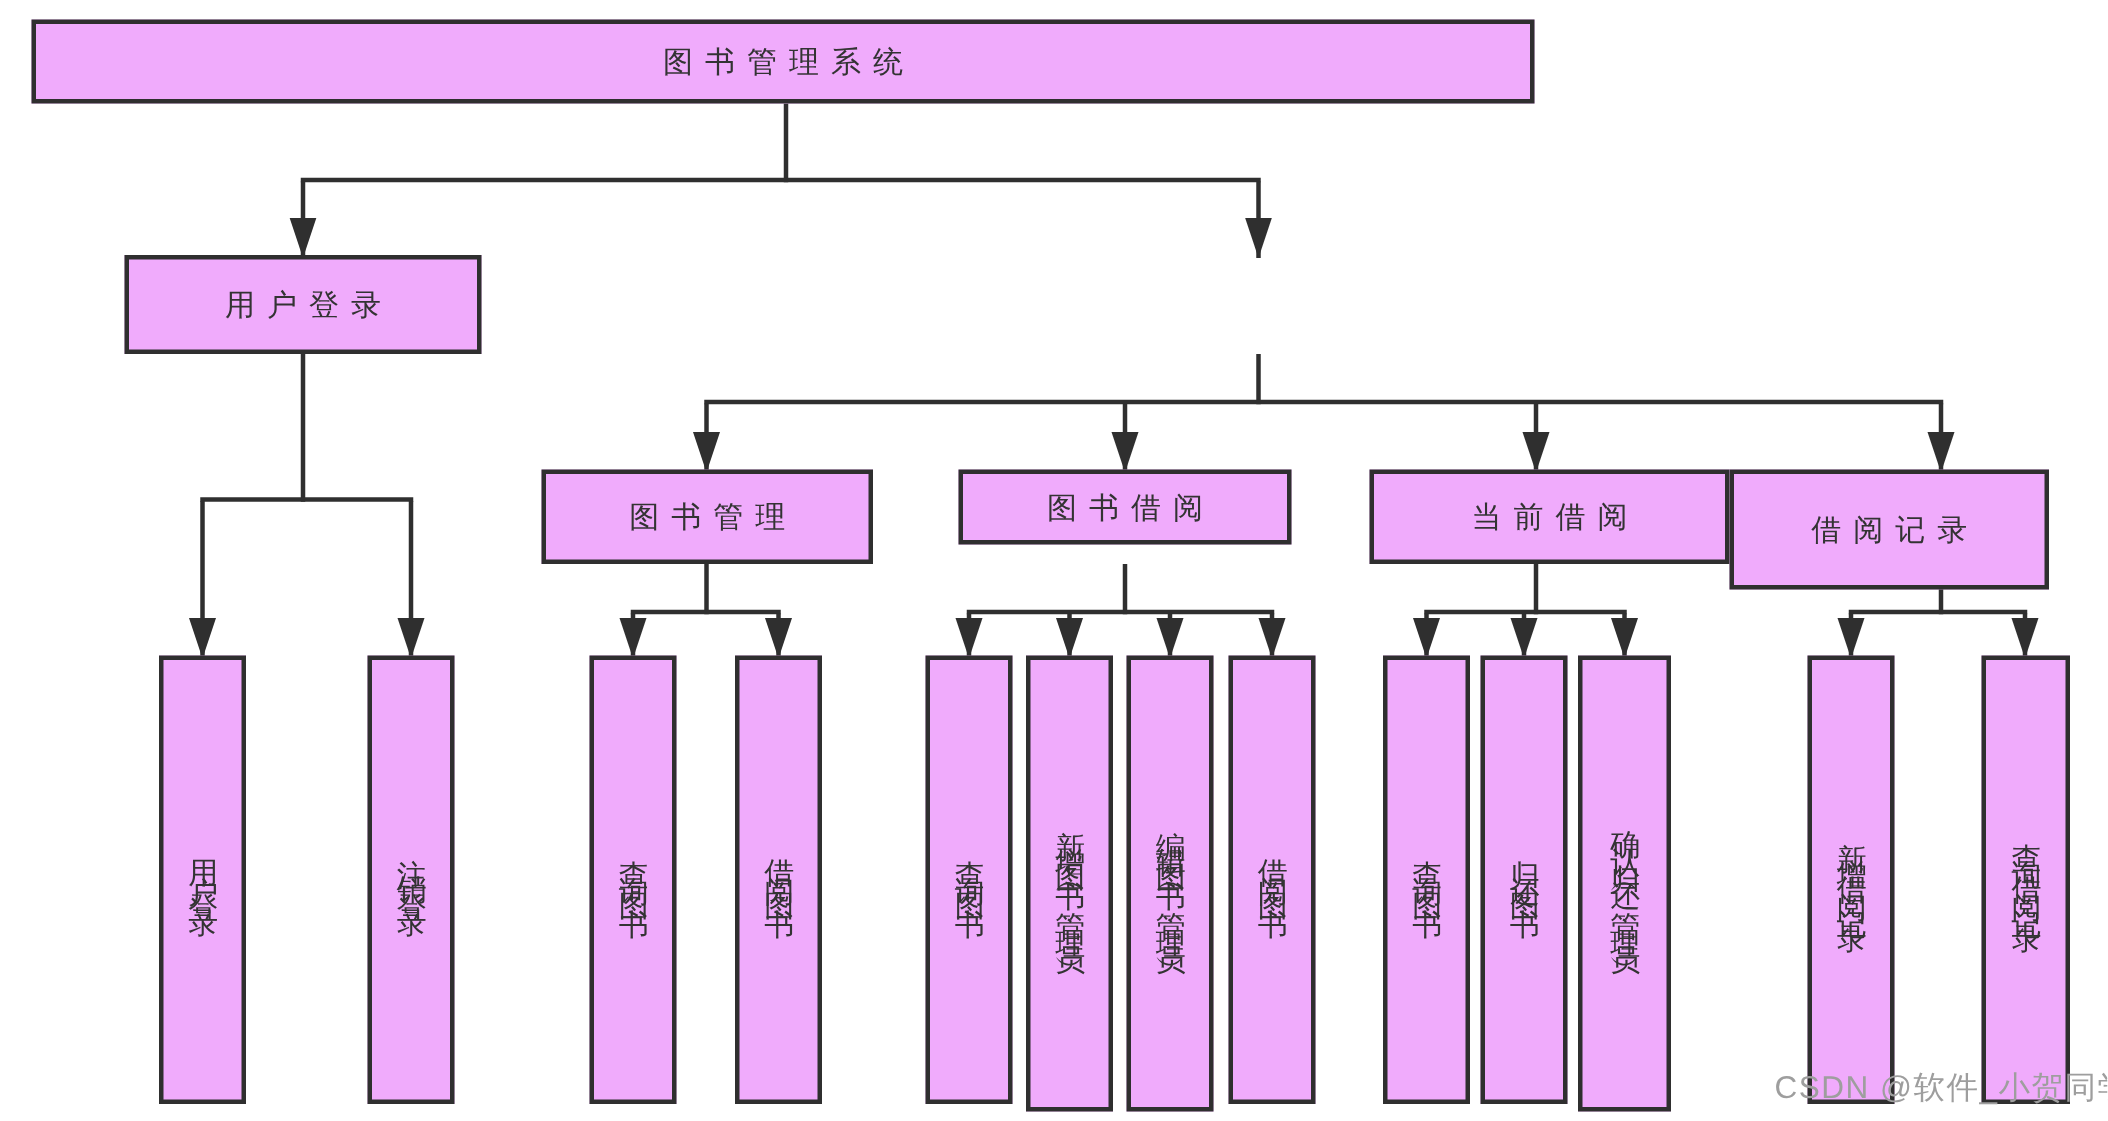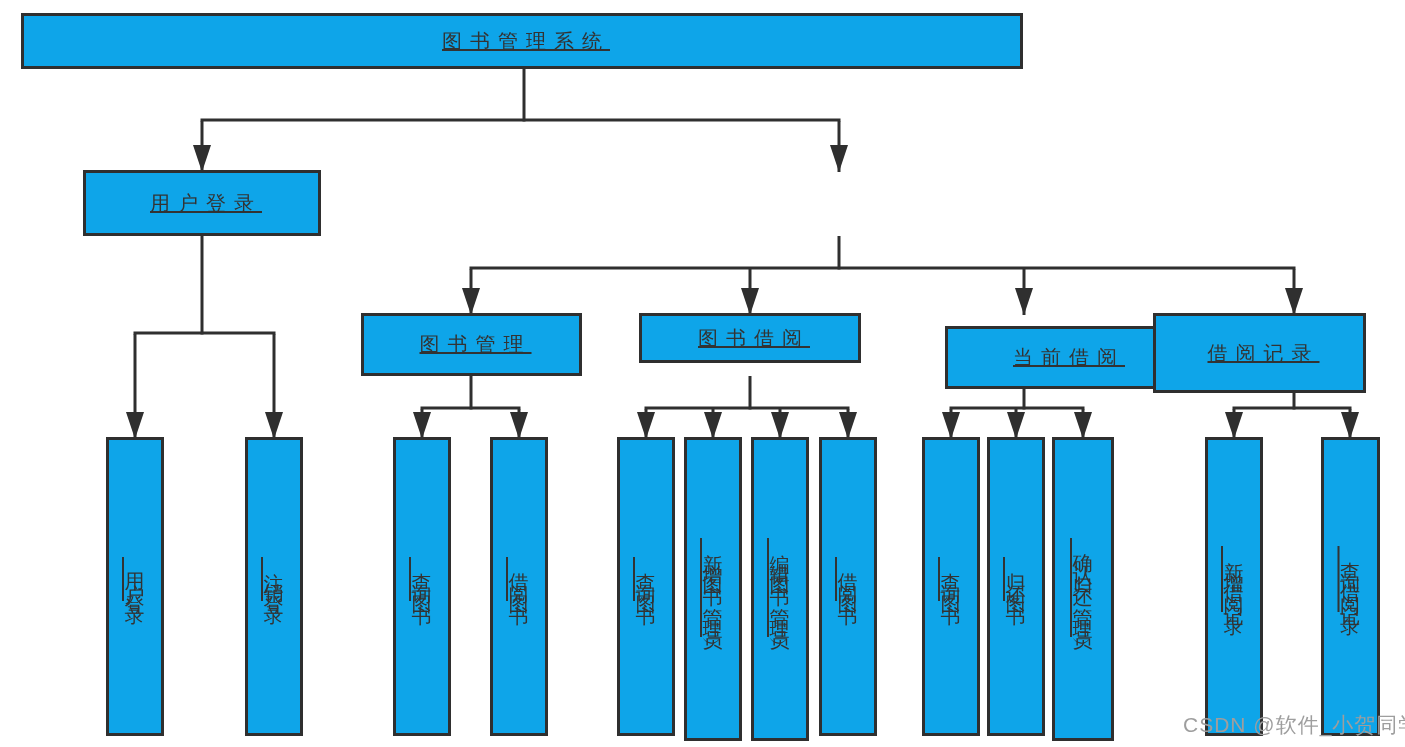--- a/index.html
+++ b/index.html
@@ -10,28 +10,27 @@
     width: 1405px;
     height: 747px;
     background: var(--bg, #ffffff);
     font-family: "Liberation Sans", sans-serif;
     color: var(--text, #333333);
     overflow: hidden;
   }
   .connectors { position: absolute; left: 0; top: 0; width: 1405px; height: 747px; }
   .node {
     position: absolute;
-    background: #0ea5e9;
+    background: #f0abfc;
     border: 3px solid var(--line, #2f2f2f);
     display: flex;
     align-items: center;
     justify-content: center;
     white-space: nowrap;
     z-index: 2;
-    text-decoration: underline;
   }
   .h-box {
     font-size: 20px;
     letter-spacing: 8px;
     text-indent: 8px;
   }
   .v-box {
     padding-bottom: 16px;
   }
   .v-box.admin { padding-bottom: 4px; }
@@ -121,21 +120,21 @@
       </g>
     </g>
   </svg>
 
   <div class="node h-box" style="left:21px; top:13px; width:1002px; height:56px;">图书管理系统</div>
 
   <div class="node h-box" style="left:83px; top:170px; width:238px; height:66px;">用户登录</div>
 
   <div class="node h-box" style="left:361px; top:313px; width:221px; height:63px;">图书管理</div>
   <div class="node h-box" style="left:639px; top:313px; width:222px; height:50px;">图书借阅</div>
-  <div class="node h-box" style="left:913px; top:326px; width:240px; height:63px;margin-left:32px;">当前借阅</div>
+  <div class="node h-box" style="left:913px; top:313px; width:240px; height:63px;">当前借阅</div>
   <div class="node h-box" style="left:1153px; top:313px; width:213px; height:80px;">借阅记录</div>
 
   <div class="node v-box" style="left:106px; top:437px; width:58px; height:299px;">
     <span class="vtext">用户登录</span>
   </div>
   <div class="node v-box" style="left:245px; top:437px; width:58px; height:299px;">
     <span class="vtext">注销登录</span>
   </div>
 
   <div class="node v-box" style="left:393px; top:437px; width:58px; height:299px;">

